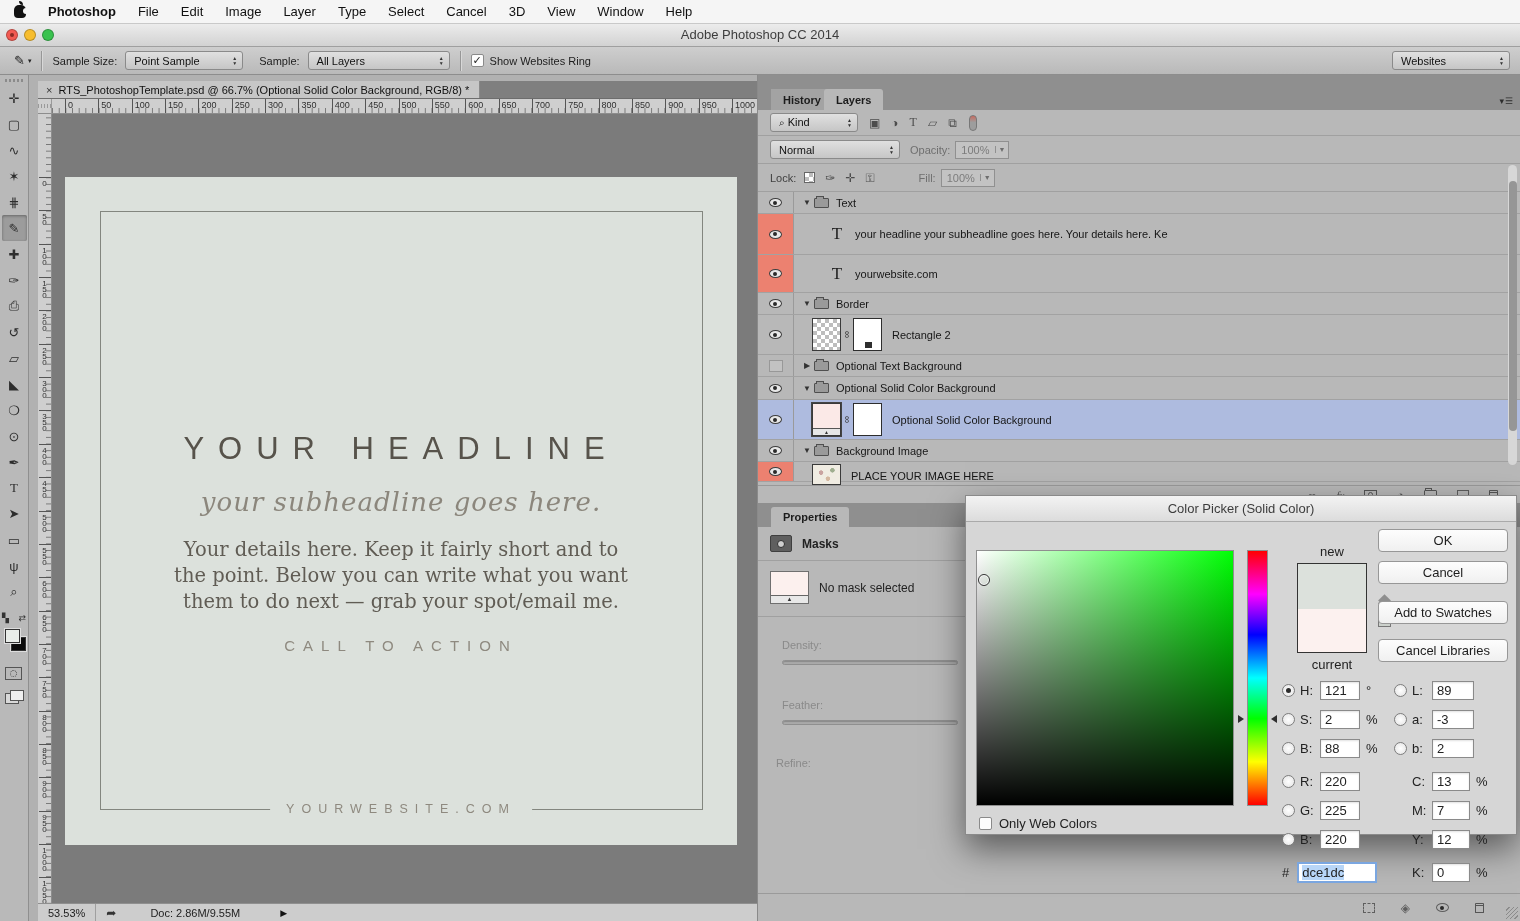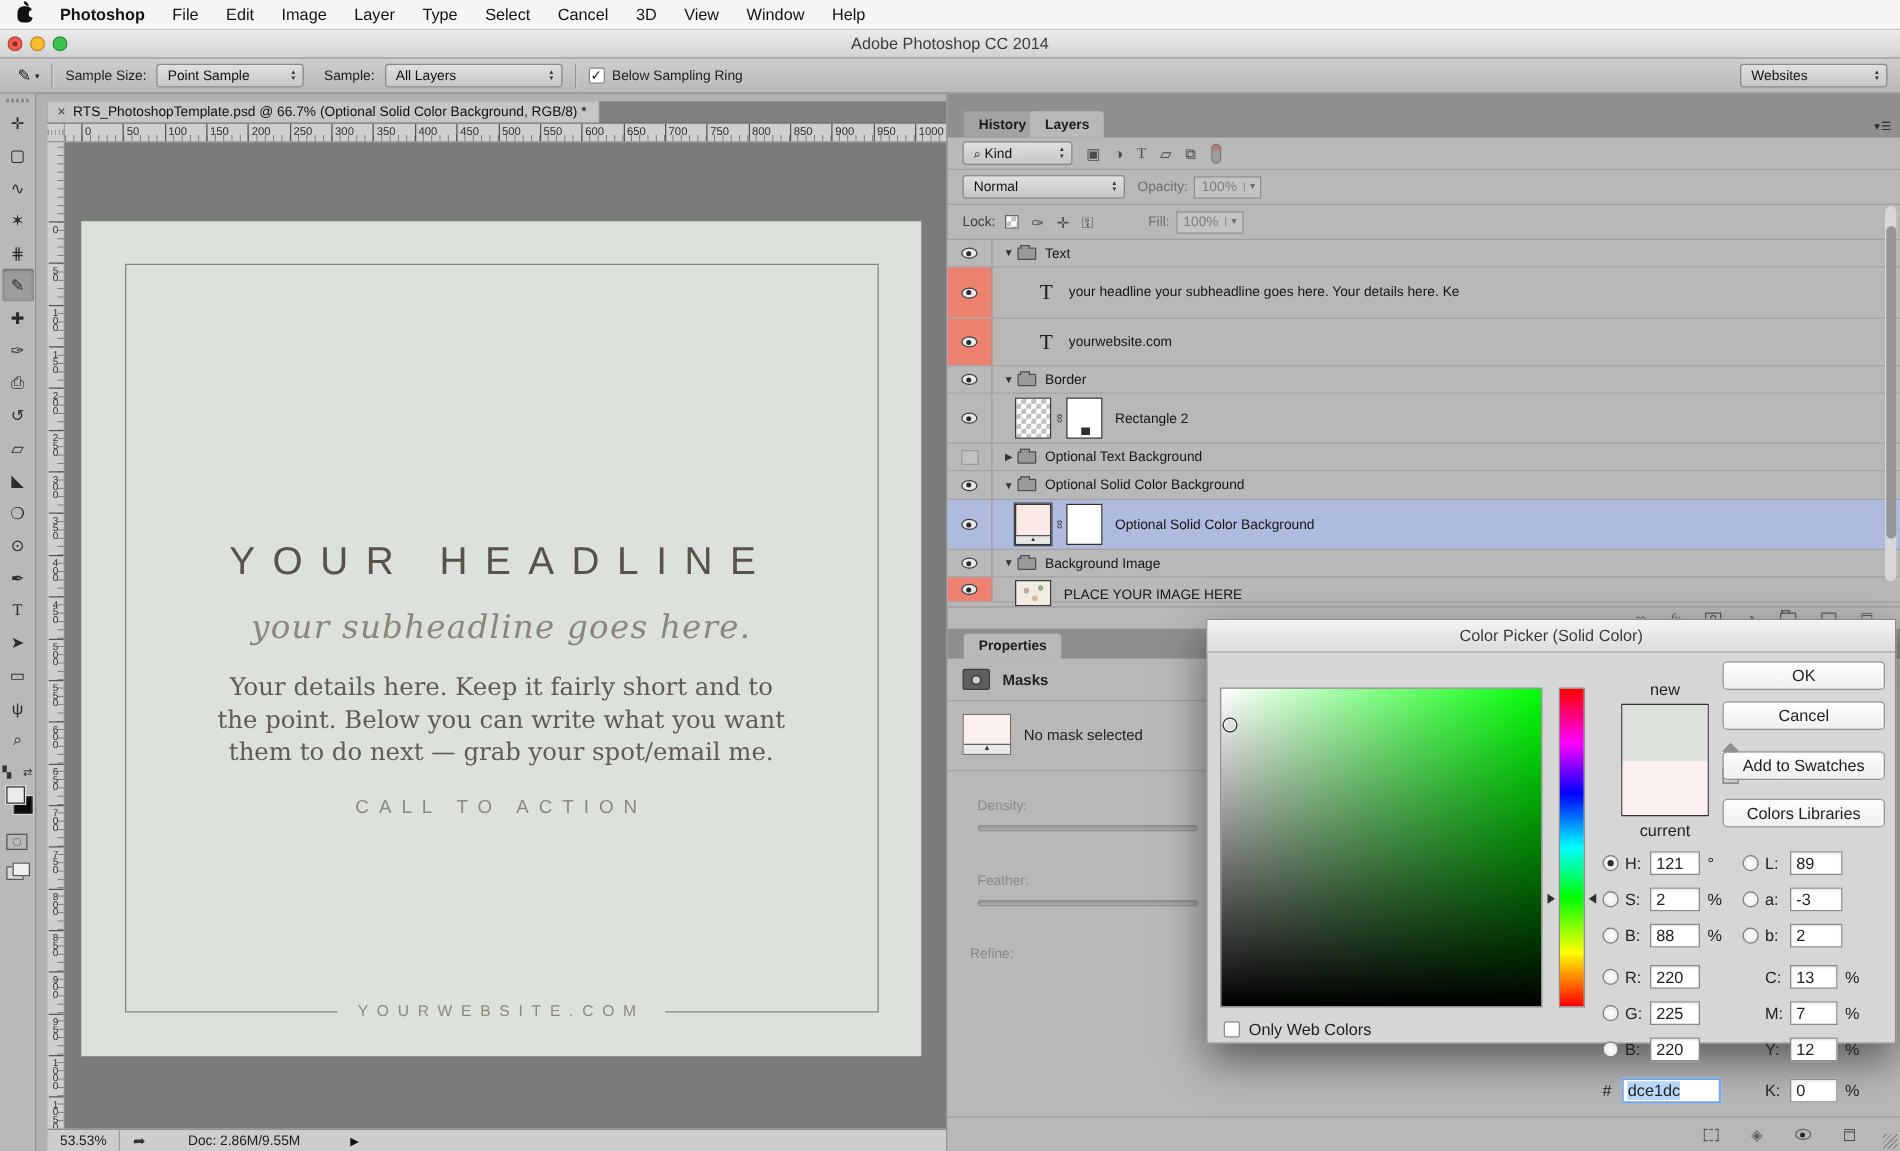--- a/index.html
+++ b/index.html
@@ -241,21 +241,21 @@
     <span style="margin-left:16px">Sample:</span>
     <span class="dd" style="width:142px;margin-left:8px">
       <span>All Layers</span>
       <span class="updn">
           <span>▲</span>
           <span>▼</span>
         </span>
     </span>
     <span class="ob-sep"></span>
     <span class="cb">✓</span>
-    <span style="margin-left:6px">Below Sampling Ring</span>
+    <span style="margin-left:6px">Show Websites Ring</span>
     <span class="dd ws-dd">
       <span>Websites</span>
       <span class="updn">
           <span>▲</span>
           <span>▼</span>
         </span>
     </span>
   </div>
 
   <div class="toolbar">
@@ -559,21 +559,21 @@
         <div class="sw-cur"></div>
       </div>
       <div style="margin-top:4px">current</div>
     </div>
     <div class="gamutcube"></div>
     <div class="gamutsw"></div>
 
     <div class="dbtn" style="top:33px">OK</div>
     <div class="dbtn" style="top:65px">Cancel</div>
     <div class="dbtn" style="top:105px">Add to Swatches</div>
-    <div class="dbtn" style="top:143px">Colors Libraries</div>
+    <div class="dbtn" style="top:143px">Cancel Libraries</div>
 
     <div class="frow" style="left:316px;top:184px">
       <span class="radio on"></span>
       <span class="flab">H:</span>
       <span class="numbox">121</span>
       <span class="funit">°</span>
     </div>
     <div class="frow" style="left:316px;top:213px">
       <span class="radio"></span>
       <span class="flab">S:</span>

